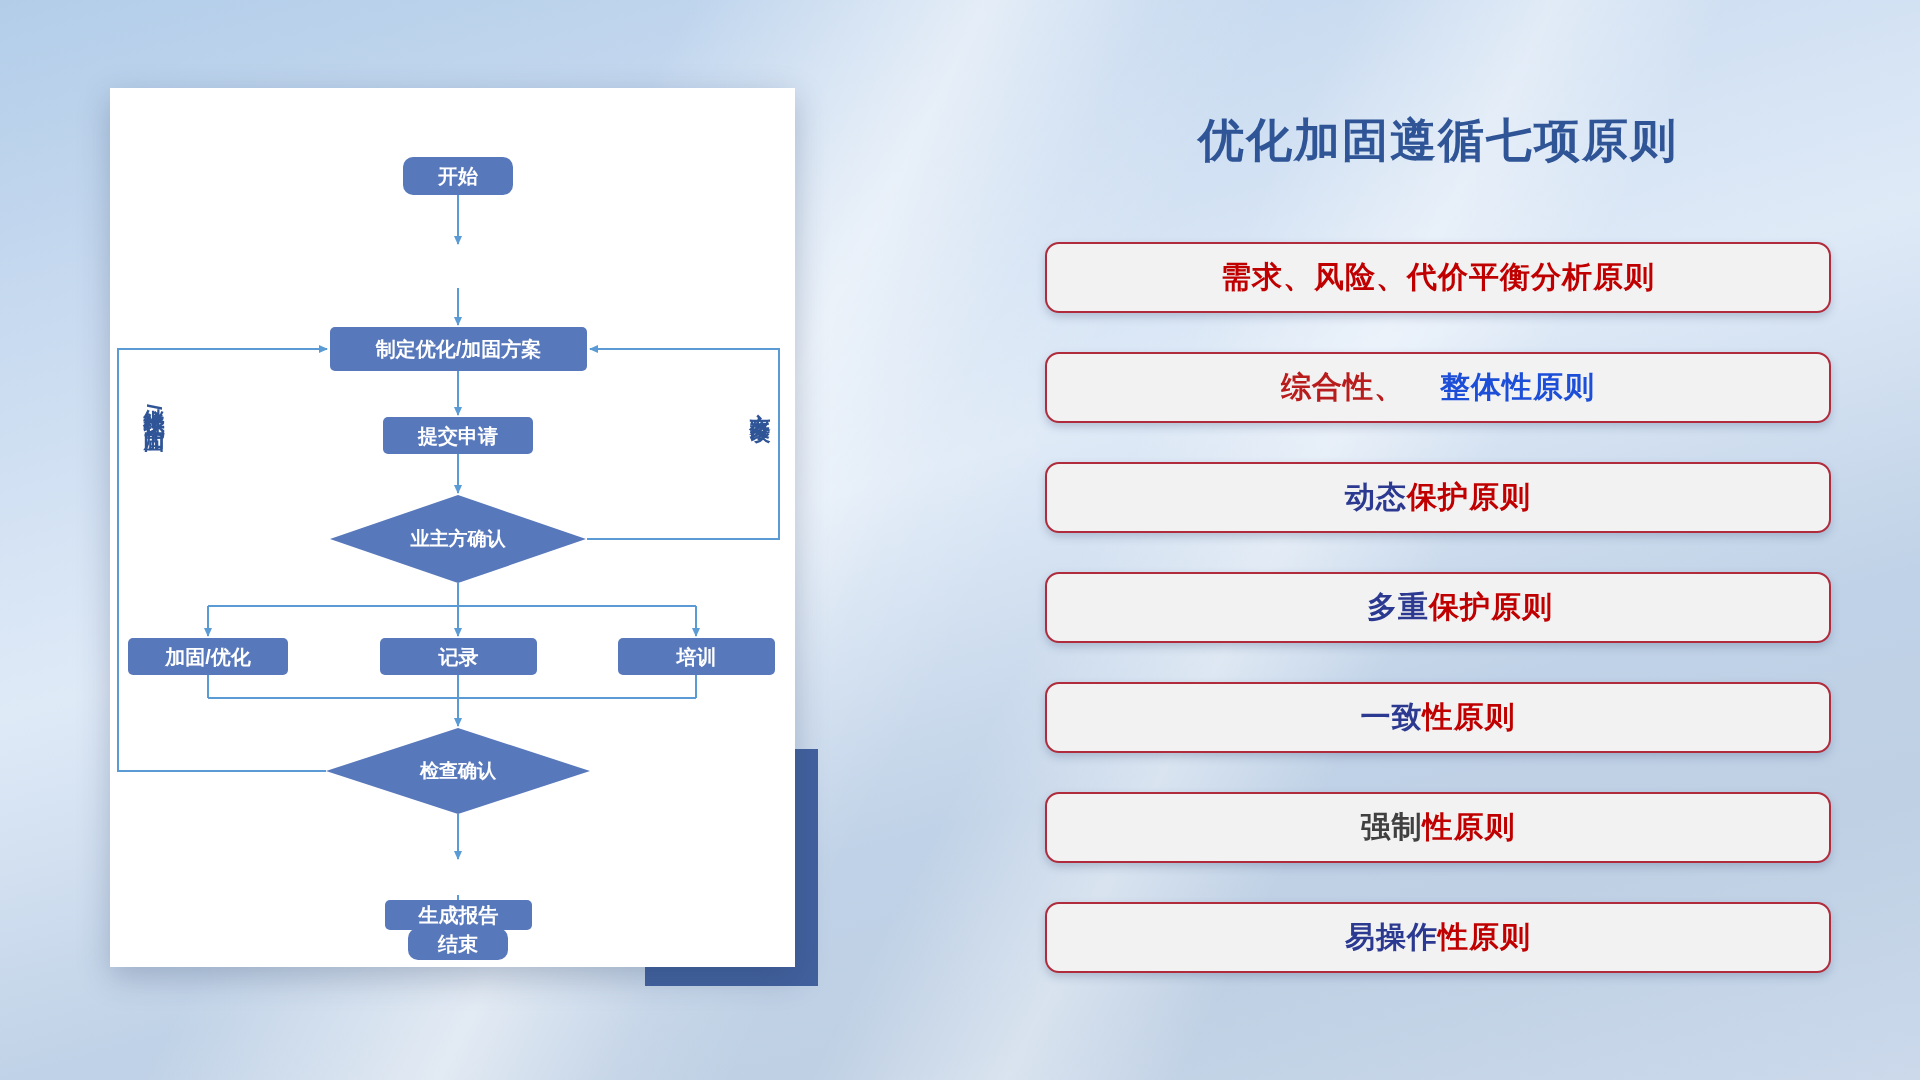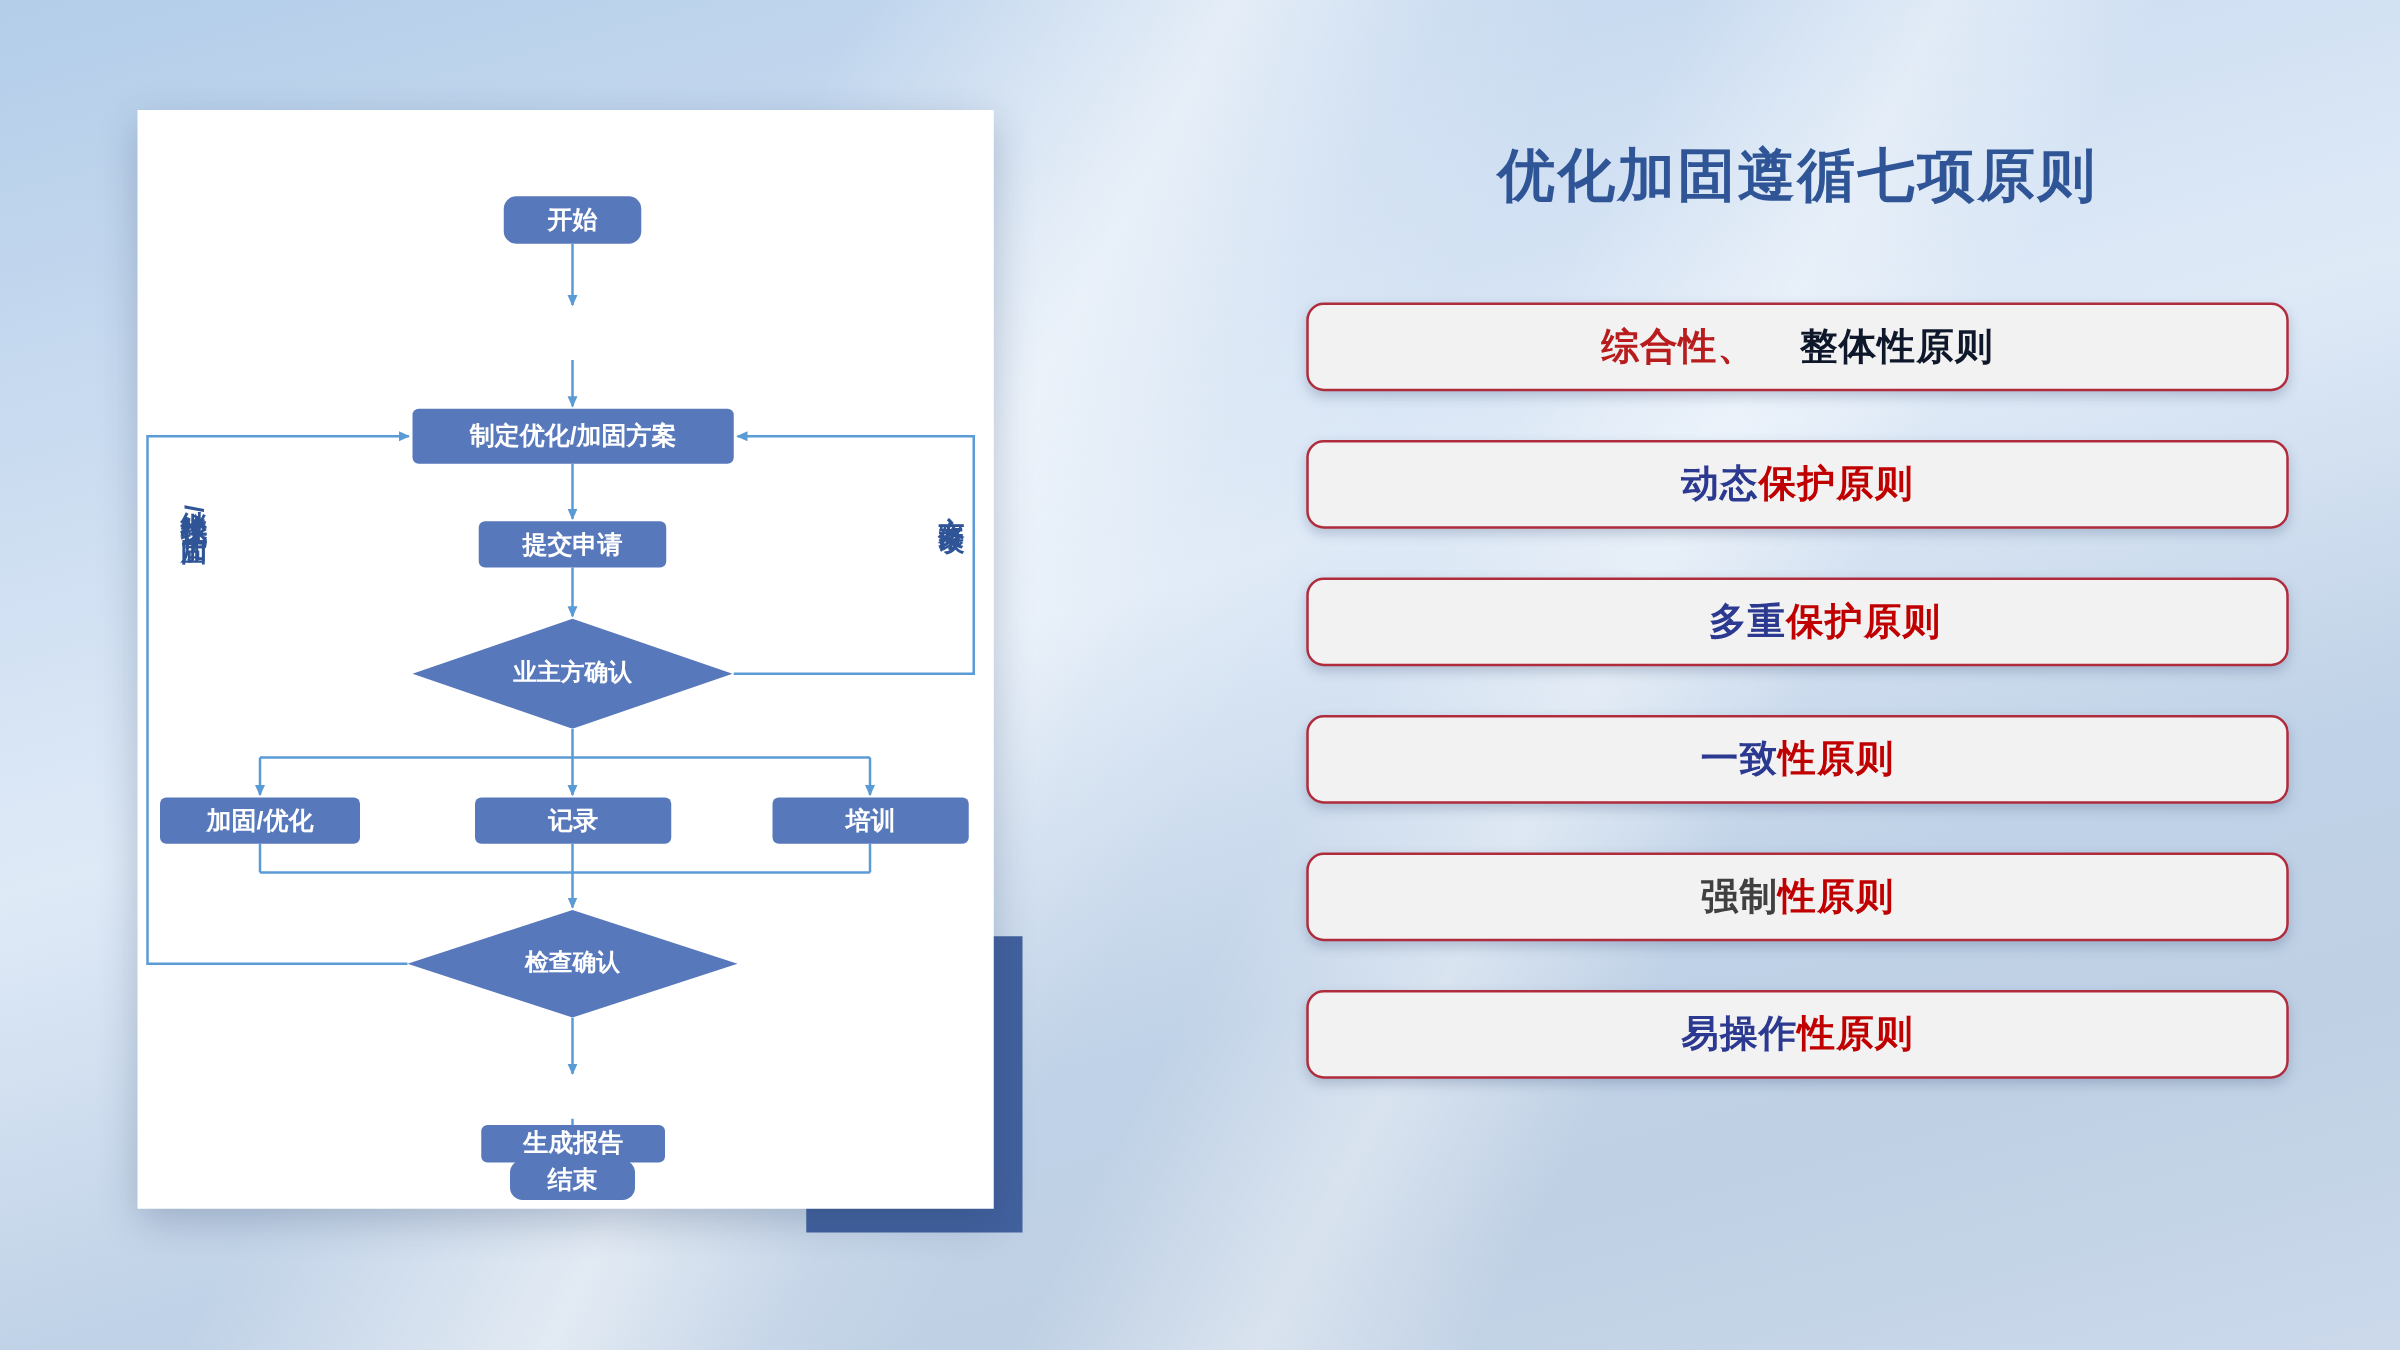--- a/index.html
+++ b/index.html
@@ -121,22 +121,25 @@
 
   <div class="edge-label" style="left:30px;top:304px;height:170px">继续优化/加固</div>
 
   <div class="edge-label" style="left:636px;top:308px;height:110px">方案修改</div>
 </div>
 
 <div class="right-panel">
   <div class="slide-title">优化加固遵循七项原则</div>
   <div class="principles">
     <div class="principle">
+        <span style="color: rgb(192, 0, 0);">需求、风险、代价平衡分析原则</span>
+      </div>
+    <div class="principle">
         <span style="color: #b91c1c;">综合性、</span>
-        <span style="color: #0f172a; margin-left: 35px;">整体性原则</span>
+        <span style="color: #1d4ed8; margin-left: 35px;">整体性原则</span>
       </div>
     <div class="principle">
         <span style="color: rgb(43, 57, 144);">动态</span>
         <span style="color: rgb(192, 0, 0);">保护原则</span>
       </div>
     <div class="principle">
         <span style="color: rgb(43, 57, 144); margin-left: 44px;">多重</span>
         <span style="color: rgb(192, 0, 0);">保护原则</span>
       </div>
     <div class="principle">

